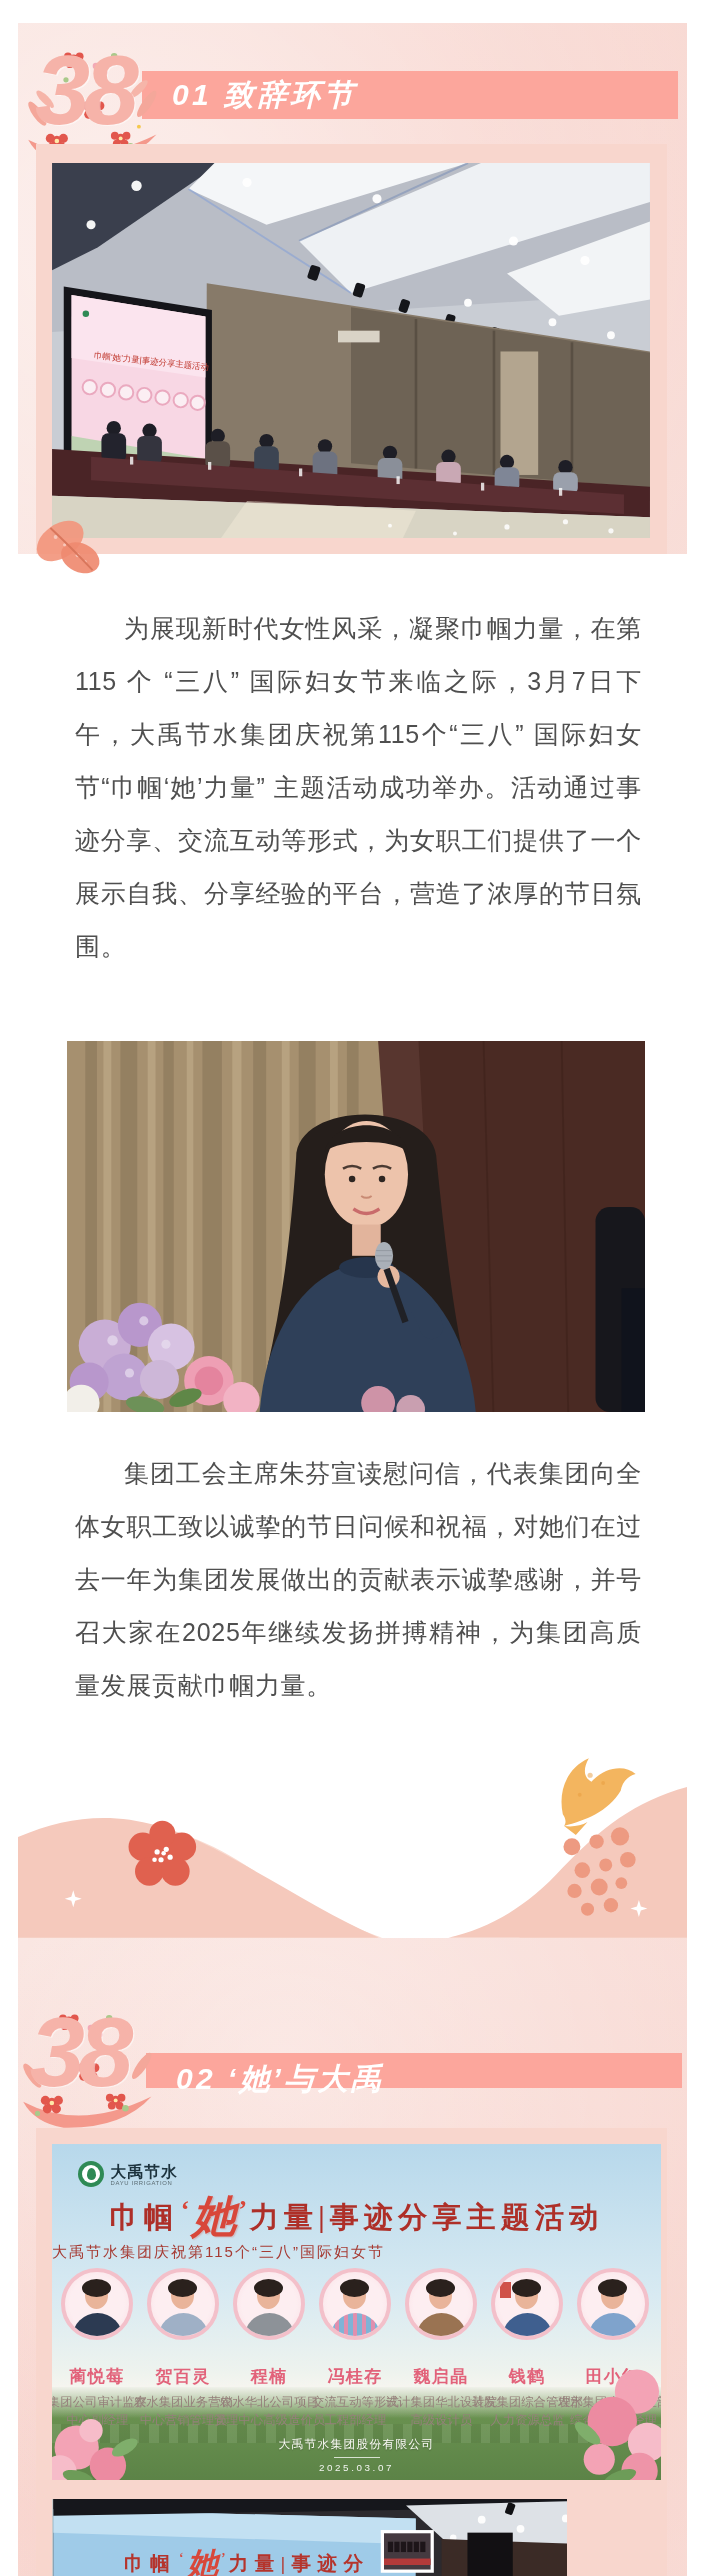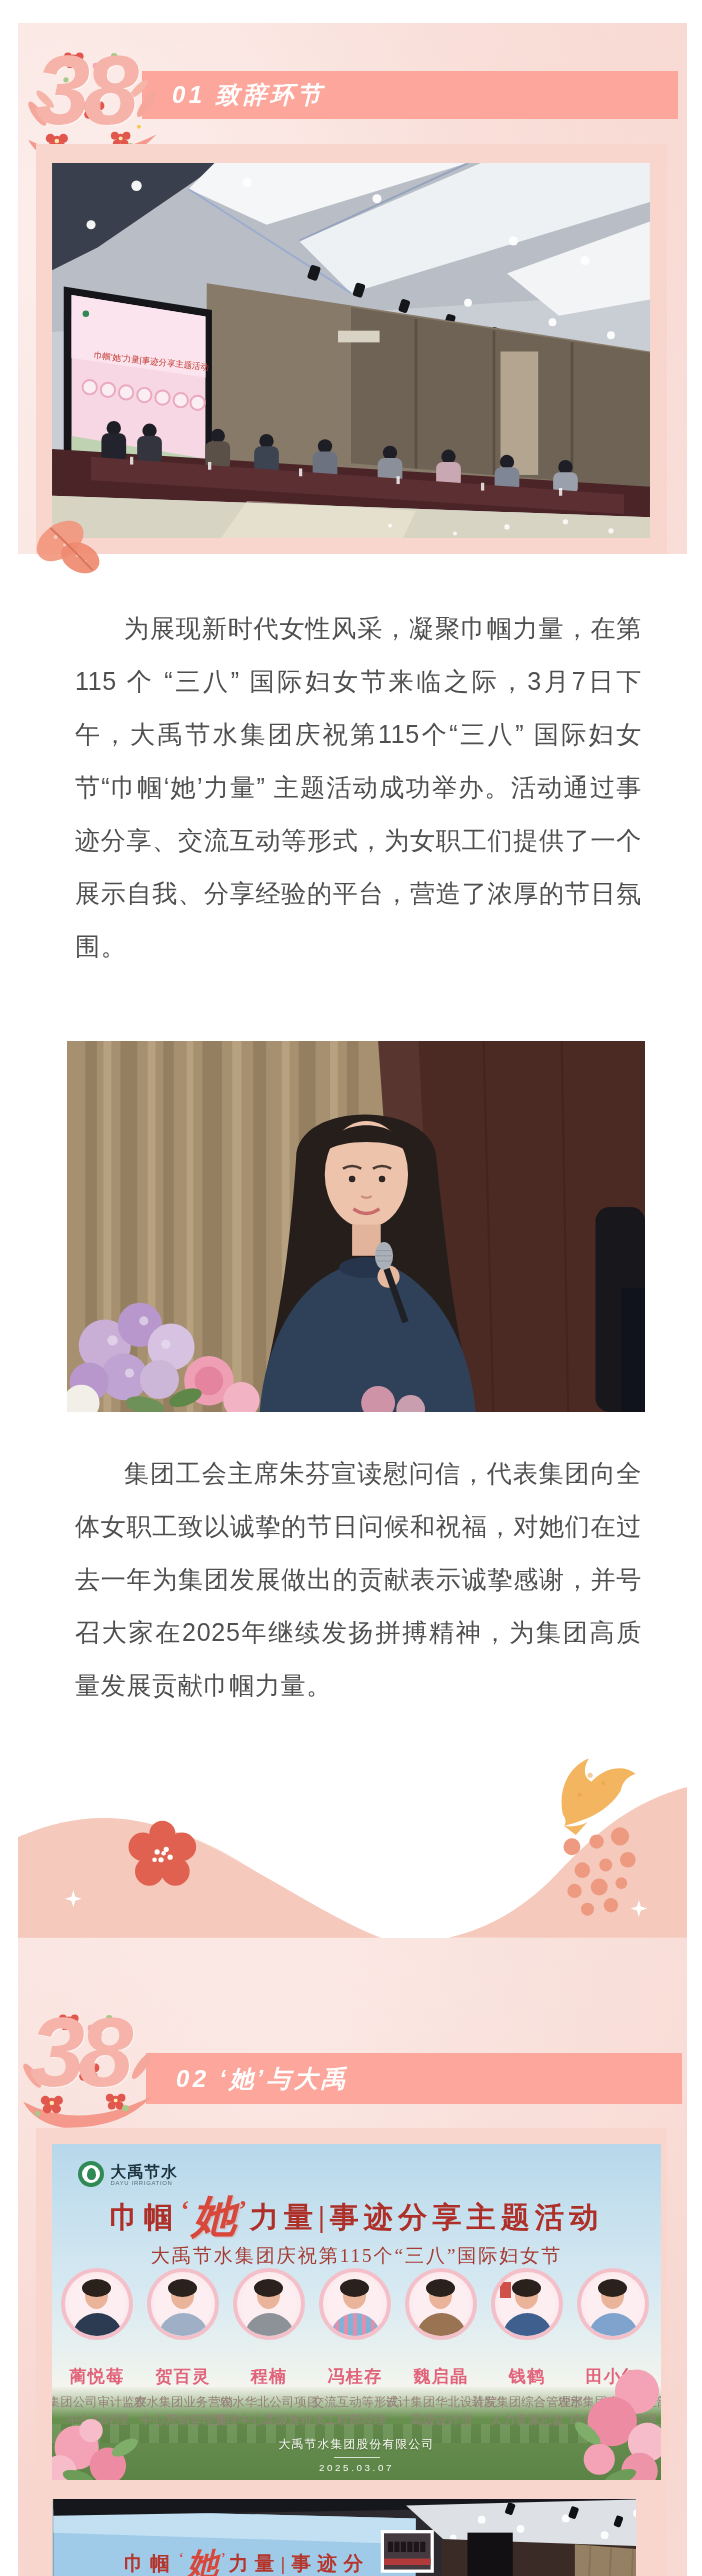--- a/index.html
+++ b/index.html
@@ -12,21 +12,21 @@
       radial-gradient(circle at 15% 8%, rgba(255,255,255,.55), transparent 28%),
       radial-gradient(circle at 70% 4%, rgba(246,197,188,.5), transparent 30%),
       radial-gradient(circle at 40% 80%, rgba(255,255,255,.4), transparent 25%),
       radial-gradient(circle at 85% 88%, rgba(246,197,188,.45), transparent 30%),
       radial-gradient(circle at 25% 96%, rgba(246,186,176,.4), transparent 22%),
       #f9e2dd;}
   .whiteband{left:18px;top:554px;width:669px;height:1384px;background:#fff}
 
   
   .hbanner{height:48px;background:#fca69c;color:#fff;font-style:italic;font-weight:bold;
-    font-size:24px;line-height:48px;padding-left:30px;box-sizing:border-box;letter-spacing:3.3px;
+    font-size:30px;line-height:48px;padding-left:30px;box-sizing:border-box;letter-spacing:3.3px;
     font-family:"Liberation Sans",sans-serif;white-space:nowrap}
 
   
   .n38{width:140px;height:127px}
   .n38 .digits{position:absolute;left:11.7px;top:-3.9px;font-style:italic;font-weight:900;
     font-size:99px;line-height:104px;color:#f6b3a9;letter-spacing:-6.5px;
     text-shadow:1.3px 1.3px 0 rgba(255,255,255,.5)}
   .n38 svg{position:absolute;left:0;top:0}
 
   
@@ -53,22 +53,22 @@
   .logo-icon::after{content:"";position:absolute;left:8.5px;top:7.2px;width:9px;height:11.7px;
     border-radius:50% 50% 50% 50%/60% 60% 40% 40%;background:#2f8a55}
   .logo-name{font-size:15.6px;font-weight:bold;color:#1c323d;letter-spacing:1.3px;line-height:17px}
   .logo-sub{font-size:5.9px;color:#5a6b72;letter-spacing:0.7px}
   .title3{left:0;top:43px;width:100%;text-align:center;color:#ae2f28;white-space:nowrap;
     font-family:"Liberation Serif","DejaVu Serif",serif}
   .title3 .t-main{font-size:29px;font-weight:bold;letter-spacing:5.2px}
   .title3 .t-she{font-size:44px;font-weight:bold;font-style:italic;color:#d8473a;
     letter-spacing:0;vertical-align:-3.9px;text-shadow:1.3px 1.3px 1.3px rgba(216,71,58,.25)}
   .title3 .t-q{font-size:26px;color:#d8473a;font-weight:bold;vertical-align:9px}
-  .sub3{left:0;top:99px;width:100%;text-align:center;font-size:19px;color:#a63b33;
-    letter-spacing:2px;font-family:Liberation Serif, serif}
+  .sub3{left:0;top:99px;width:100%;font-size:15px;color:#a63b33;
+    letter-spacing:2px;font-family:Liberation Sans, sans-serif}
   .prow{left:2px;top:124px;width:605px;display:flex}
   .pcard{width:86px;text-align:center;position:relative}
   .pcircle{width:64px;height:64px;margin:0 auto;border:4.6px solid #f3c0ca;border-radius:50%;
     background:radial-gradient(circle,#fdeef1 60%,#f9dde3 100%);position:relative;overflow:hidden}
   .av-head{position:absolute;left:20px;top:10.4px;width:23.4px;height:27px;border-radius:50%;
     background:#e9b49a}
   .av-head::before{content:"";position:absolute;left:-2.6px;top:-3.9px;width:29px;height:18px;
     border-radius:50%;background:#2a211d}
   .av-body{position:absolute;left:6.5px;bottom:-2.6px;width:51px;height:26px;
     border-radius:26px 26px 0 0;background:#888}
@@ -421,21 +421,21 @@
       <circle cx="876" cy="246" r="10"></circle>
         <circle cx="912" cy="240" r="11"></circle>
     </g>
     <g fill="#ffffff">
       <path d="M85,217 L88,227 L98,230 L88,233 L85,243 L82,233 L72,230 L82,227 Z"></path>
       <path d="M955,232 L958,242 L968,245 L958,248 L955,258 L952,248 L942,245 L952,242 Z"></path>
     </g>
   </svg>
 </div>
 
-<div class="abs hbanner" id="banner2" style="left:146px;top:2053px;width:536px;height:51px;line-height:51px">
+<div class="abs hbanner" id="banner2" style="left:146px;top:2053px;width:536px;height:35px;line-height:51px">
   <span>02 ‘她’与大禹</span>
 </div>
 <div class="abs n38" style="left:18px;top:2004px">
   <svg width="140" height="127" viewBox="0 0 215 195">
     <path d="M8,150 Q95,196 205,142 Q160,192 70,190 Q25,182 8,150 Z" fill="#f4998c"></path>
     <ellipse cx="22" cy="110" rx="7" ry="22" fill="#f4a79a" transform="rotate(-35 22 110)"></ellipse>
     <ellipse cx="190" cy="95" rx="7" ry="24" fill="#f4a79a" transform="rotate(35 190 95)"></ellipse>
     <g>
       <g transform="translate(78,26)">
           <circle r="7" fill="#e2574d"></circle>
@@ -590,21 +590,21 @@
         <circle cx="862" cy="110" r="38" fill="#ec8ba1"></circle>
       <circle cx="916" cy="142" r="30" fill="#f6bcc9"></circle>
         <circle cx="842" cy="168" r="24" fill="#f3a3b5"></circle>
       <circle cx="904" cy="186" r="28" fill="#ee94a8"></circle>
       <ellipse cx="824" cy="128" rx="24" ry="10" fill="#7fae6b" transform="rotate(40 824 128)"></ellipse>
       <ellipse cx="874" cy="196" rx="26" ry="10" fill="#6d9c58" transform="rotate(-20 874 196)"></ellipse>
     </g>
   </svg>
 </div>
 
-<div class="abs ph" style="left:52px;top:2499px;width:584px;height:77px">
+<div class="abs ph" style="left:52px;top:2499px;width:515px;height:77px">
   <svg class="abs" style="left:0;top:0" width="609" height="77" viewBox="0 0 937 119">
     <rect width="937" height="119" fill="#2c2a2e"></rect>
     <polygon points="0,16 560,30 560,119 0,119" fill="#9fcbe8"></polygon>
     <polygon points="0,16 560,30 560,70 0,52" fill="#c2e0f2"></polygon>
     <polygon points="0,0 937,0 937,10 0,26" fill="#16171c"></polygon>
     <polygon points="545,10 937,0 937,70 640,96" fill="#dde1e6"></polygon>
     <g fill="#ffffff" opacity=".95">
       <circle cx="662" cy="32" r="6"></circle>
         <circle cx="722" cy="46" r="6"></circle>
         <circle cx="792" cy="30" r="6"></circle>

